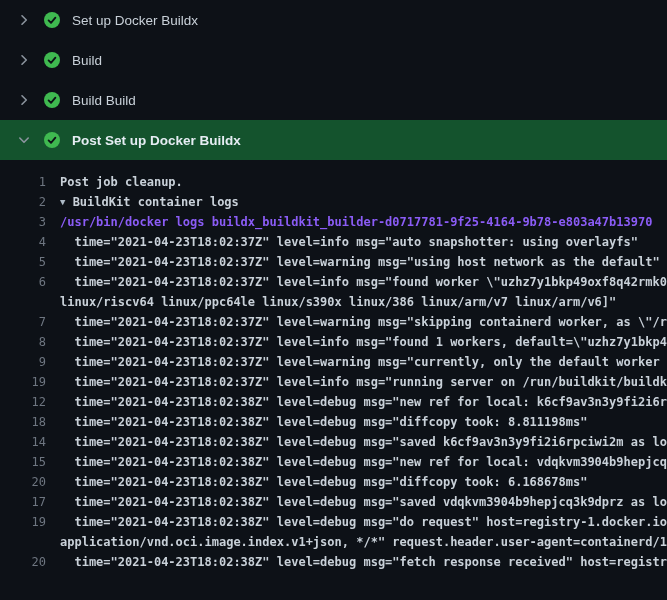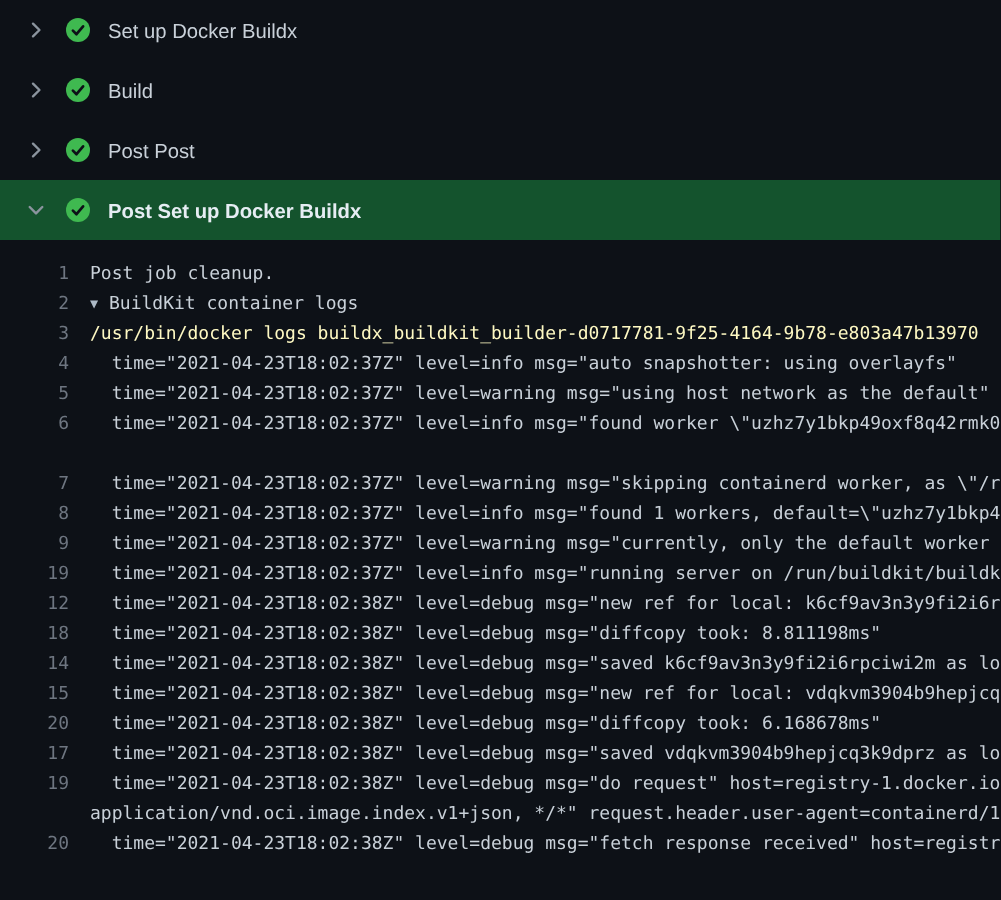--- a/index.html
+++ b/index.html
@@ -55,22 +55,22 @@
   }
   .ln {
     flex:none;
     width:60px;
     padding-right:14px;
     text-align:right;
     color:#6e7681;
     cursor:pointer;
     user-select:none;
   }
-  .lt { white-space:pre; flex:none; }
-  .lt.cmd { color:#fef9c3; font-weight:400; }
+  .lt { white-space:pre; flex:none;font-weight:bold; }
+  .lt.cmd { color:#8b5cf6; font-weight:700; }
   .toggle {
     display:inline-block;
     font-size:9px;
     color:#adbac7;
     cursor:pointer;
     transform:translateY(-1px);
   }
 </style>
 </head>
 <body>
@@ -112,21 +112,21 @@
       <svg width="16" height="16" viewBox="0 0 16 16">
         <path d="M6 3.8 L10.3 8 L6 12.2" fill="none" stroke="#8b949e" stroke-width="1.6" stroke-linecap="round" stroke-linejoin="round"></path>
       </svg>
     </span>
     <span class="check">
       <svg width="16" height="16" viewBox="0 0 16 16">
         <circle cx="8" cy="8" r="8" fill="#3fb950"></circle>
         <path d="M4.6 8.4 L7 10.8 L11.4 5.6" fill="none" stroke="#0d1117" stroke-width="1.8" stroke-linecap="round" stroke-linejoin="round"></path>
       </svg>
     </span>
-    <span class="step-label">Post Post</span>
+    <span class="step-label">Build Build</span>
   </div>
 
   <div class="step-row expanded">
     <span class="chev">
       <svg width="16" height="16" viewBox="0 0 16 16">
         <path d="M6 3.8 L10.3 8 L6 12.2" fill="none" stroke="#8b949e" stroke-width="1.6" stroke-linecap="round" stroke-linejoin="round"></path>
       </svg>
     </span>
     <span class="check">
       <svg width="16" height="16" viewBox="0 0 16 16">
@@ -163,20 +163,21 @@
     <span class="lt">  time="2021-04-23T18:02:37Z" level=warning msg="using host network as the default"</span>
   </div>
 
   <div class="log-row">
     <span class="ln">6</span>
     <span class="lt">  time="2021-04-23T18:02:37Z" level=info msg="found worker \"uzhz7y1bkp49oxf8q42rmk0xj</span>
   </div>
 
   <div class="log-row">
     <span class="ln"></span>
+    <span class="lt">linux/riscv64 linux/ppc64le linux/s390x linux/386 linux/arm/v7 linux/arm/v6]"</span>
   </div>
 
   <div class="log-row">
     <span class="ln">7</span>
     <span class="lt">  time="2021-04-23T18:02:37Z" level=warning msg="skipping containerd worker, as \"/run</span>
   </div>
 
   <div class="log-row">
     <span class="ln">8</span>
     <span class="lt">  time="2021-04-23T18:02:37Z" level=info msg="found 1 workers, default=\"uzhz7y1bkp49o</span>

